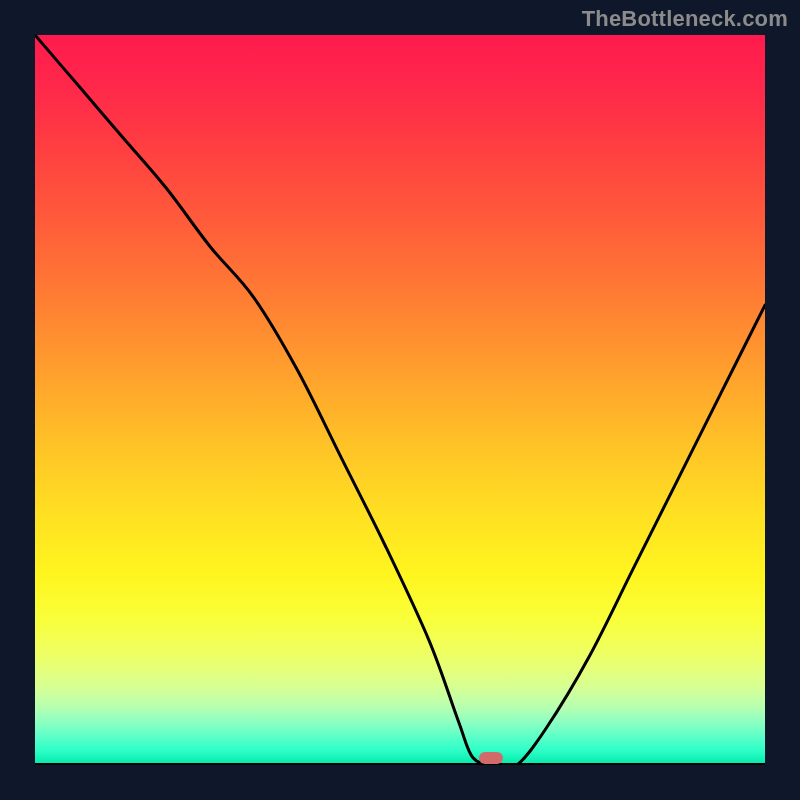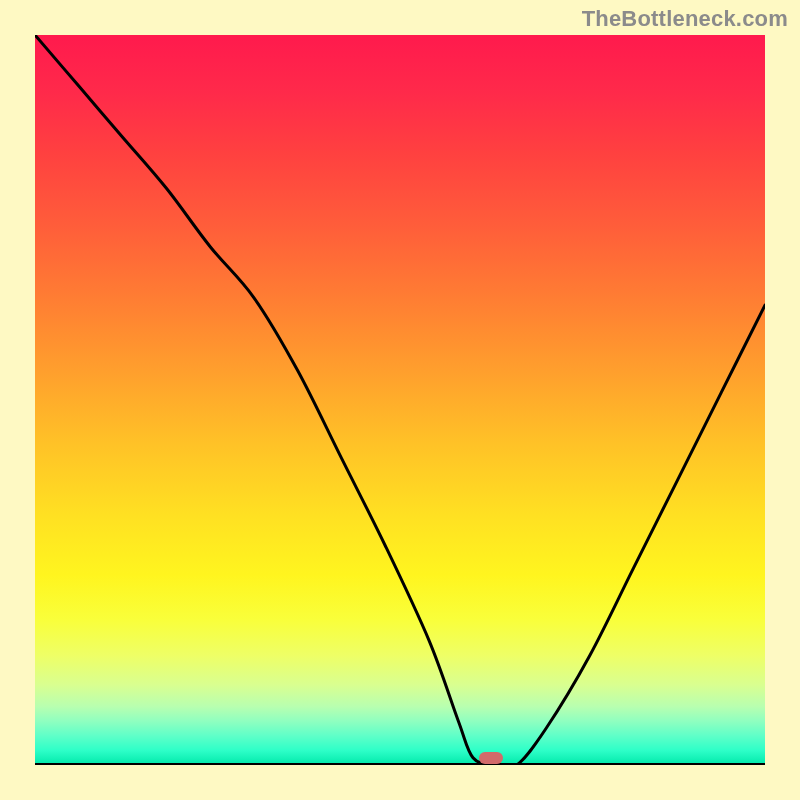--- a/index.html
+++ b/index.html
@@ -7,21 +7,21 @@
     padding: 0;
     width: 800px;
     height: 800px;
     background: #000;
     overflow: hidden;
   }
   .frame {
     position: relative;
     width: 800px;
     height: 800px;
-    background: #fef9c3;
+    background: #0f172a;
   }
   .plot-area {
     position: absolute;
     left: 35px;
     top: 35px;
     width: 730px;
     height: 730px;
     background: linear-gradient(to bottom,
       #ff1a4d 0%,
       #ff2a4a 8%,

